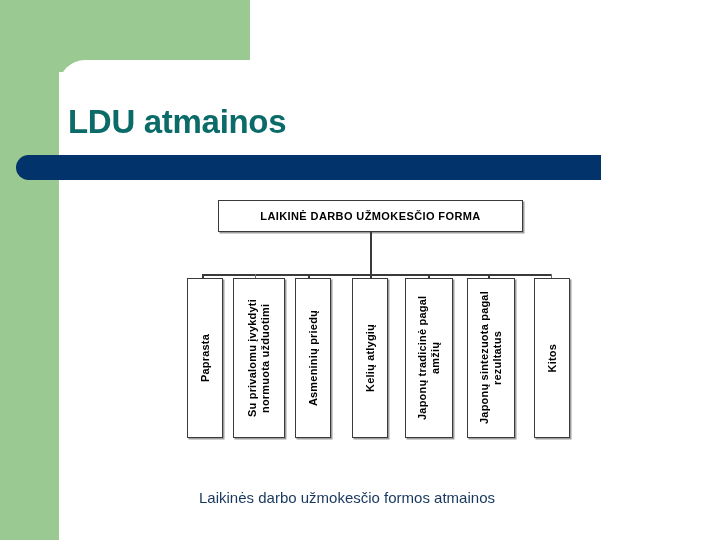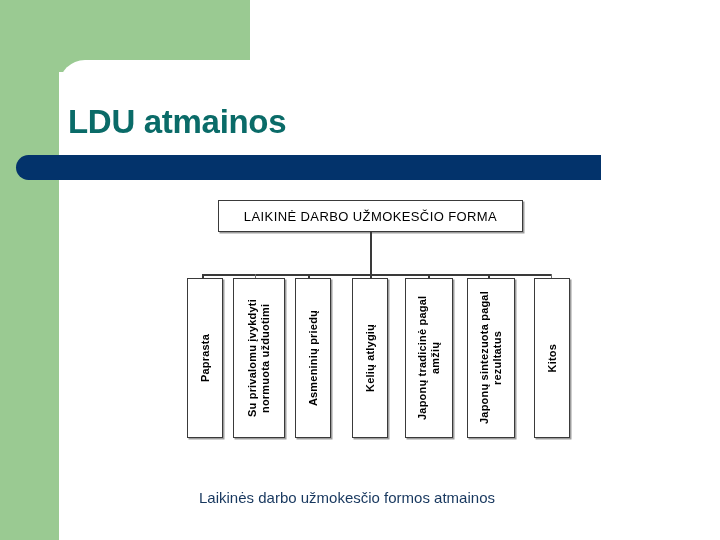--- a/index.html
+++ b/index.html
@@ -90,22 +90,22 @@
   .node-root {
     left: 38px;
     top: 4px;
     width: 305px;
     height: 32px;
     display: flex;
     align-items: center;
     justify-content: center;
   }
   .root-label {
-    font-size: 13px;
-    font-weight: normal;
+    font-size: 11px;
+    font-weight: bold;
     color: #000000;
     letter-spacing: 0.4px;
     white-space: nowrap;
     text-align: center;
   }
 
   .node-leaf {
     display: flex;
     align-items: center;
     justify-content: center;

